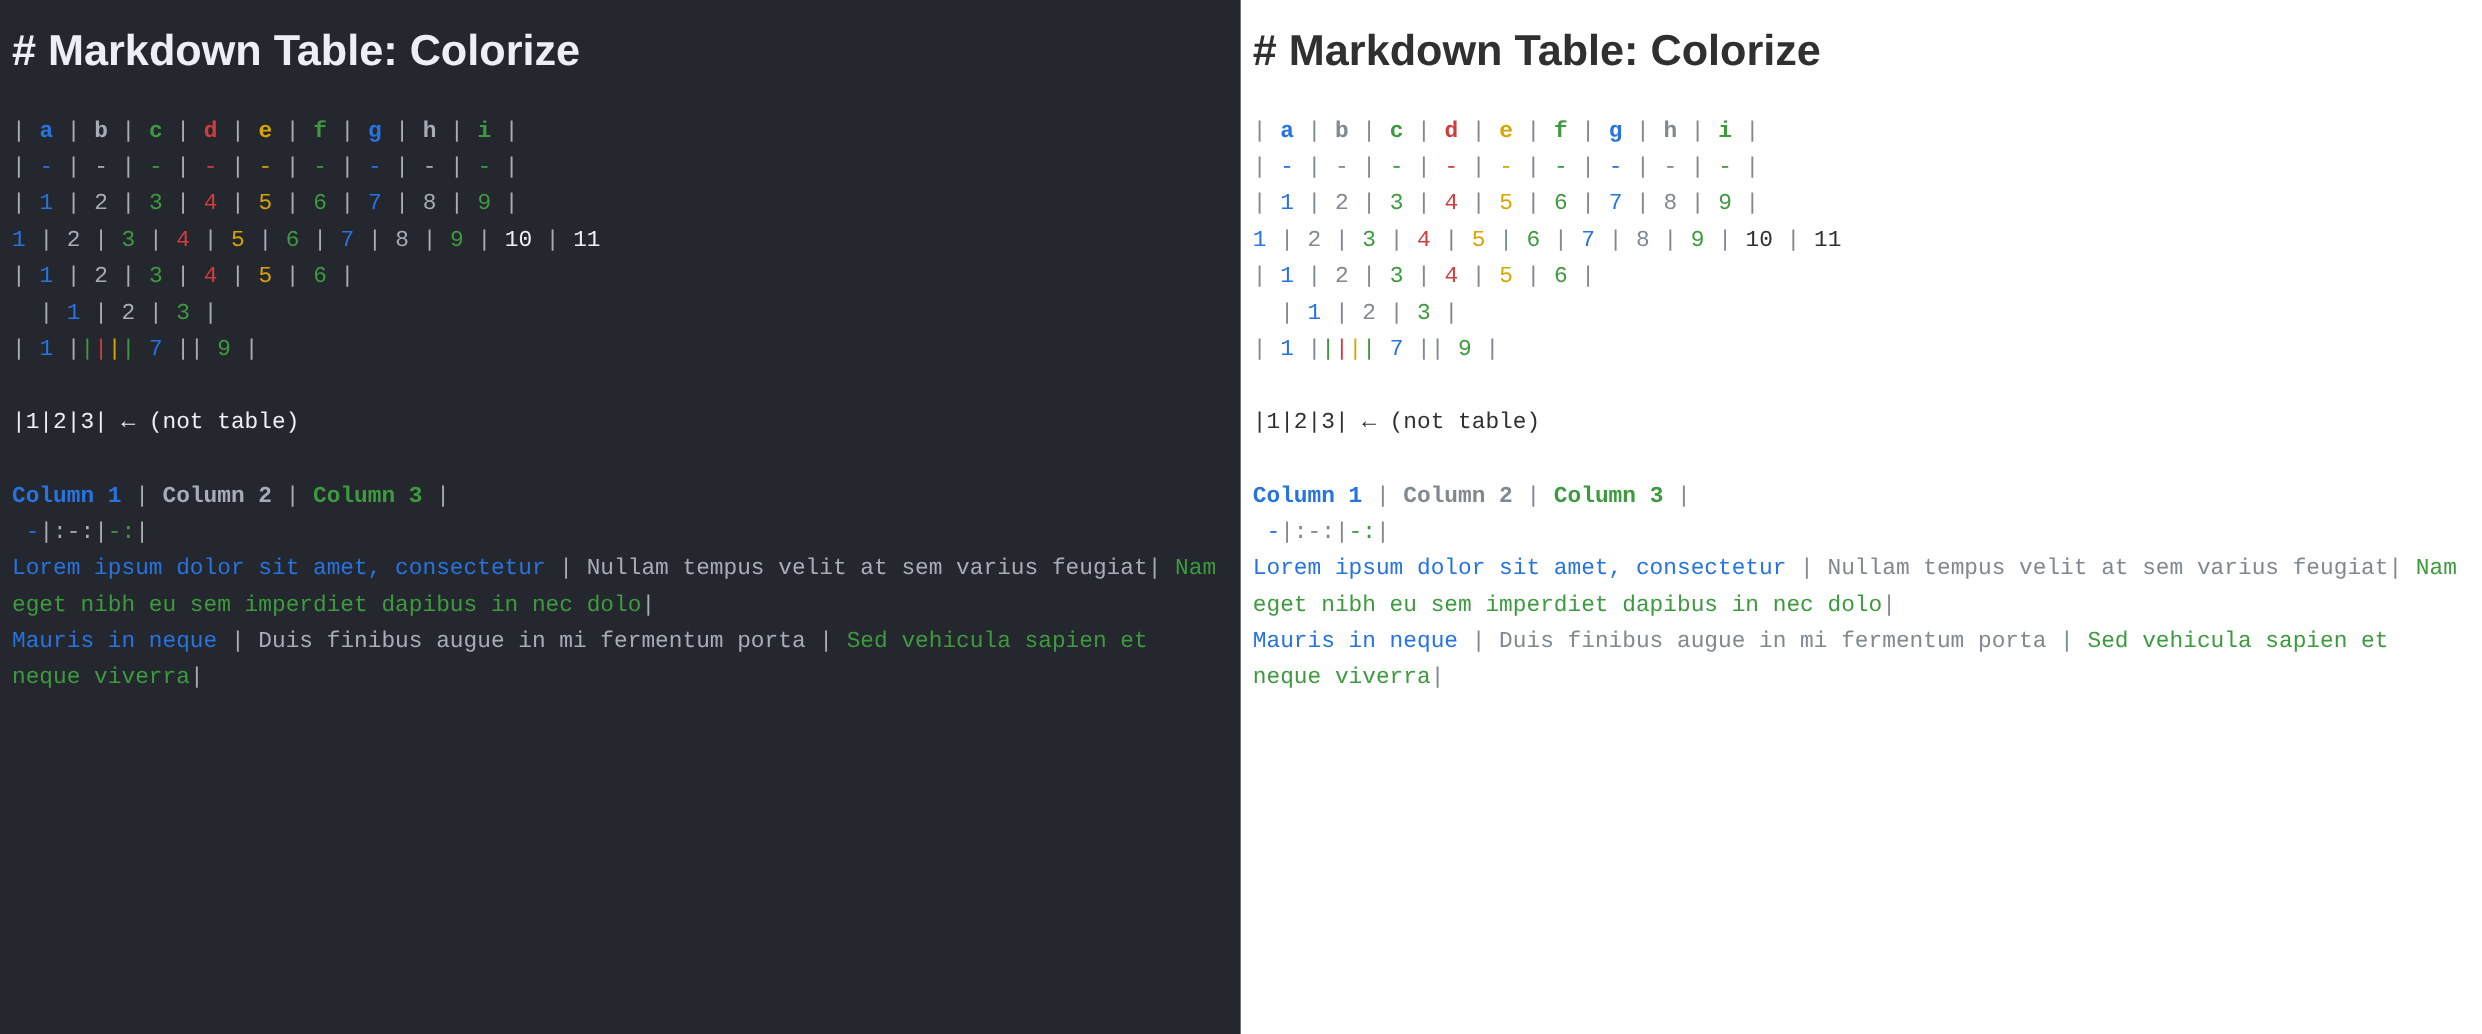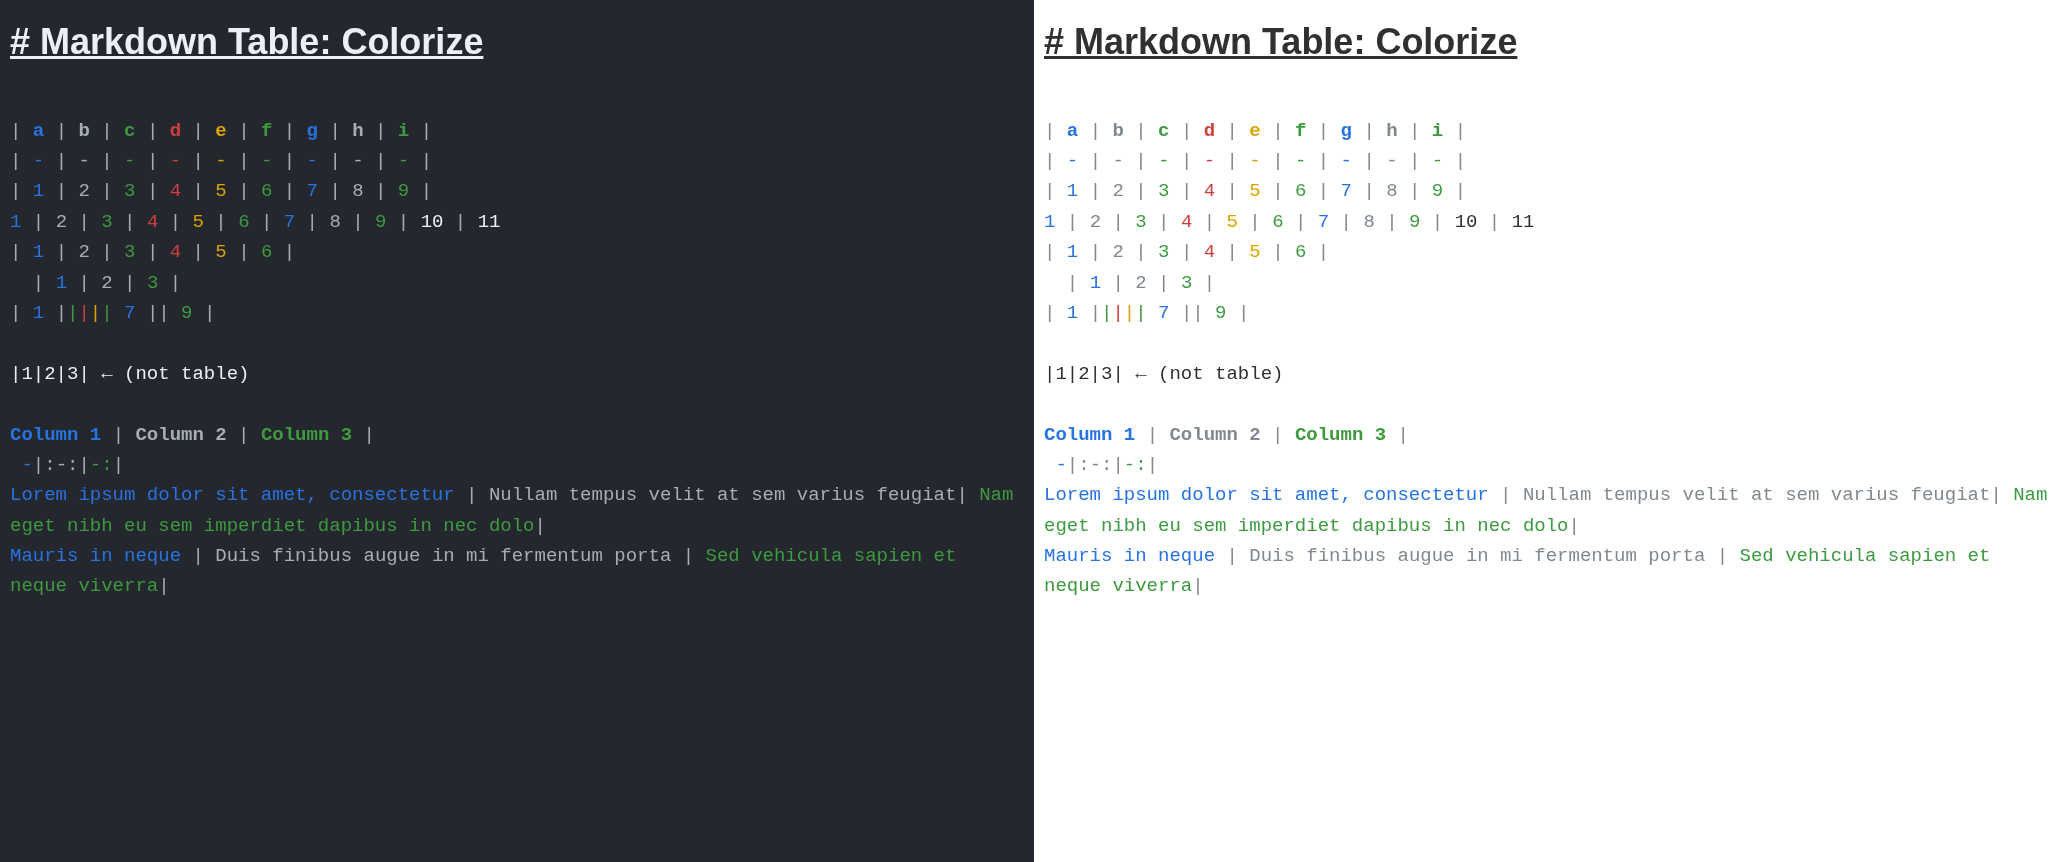--- a/index.html
+++ b/index.html
@@ -16,21 +16,21 @@
   .pane {
     width: 50%;
     box-sizing: border-box;
     padding: 22px 10px 50px 10px;
     white-space: pre-wrap;
     word-break: break-word;
     overflow: hidden;
   }
   .pane.dark  { background:#25272e; color:#eceff4; }
   .pane.light { background:#ffffff; color:#303030; }
-  .title-line { font-family: -apple-system, BlinkMacSystemFont, "Segoe UI", Arial, sans-serif; font-size: 36px; font-weight: 700; line-height:1.1; margin-bottom: 54px; text-decoration: underline; }
+  .title-line { font-family: -apple-system, BlinkMacSystemFont, "Segoe UI", Arial, sans-serif; font-size: 36px; font-weight: 700; line-height:1.1; margin-bottom: 32px; }
   
   .c1 { color:#2773e0; }  
   .c3 { color:#3d9a3f; }  
   .c4 { color:#cf3e3e; }  
   .c5 { color:#d8a400; }  
   .c6 { color:#3d9a3f; }  
   .c7 { color:#2773e0; }  
   .c9 { color:#3d9a3f; }  
   .dark .c2, .dark .c8 { color:#a6adb5; }   
   .light .c2, .light .c8 { color:#808890; } 

